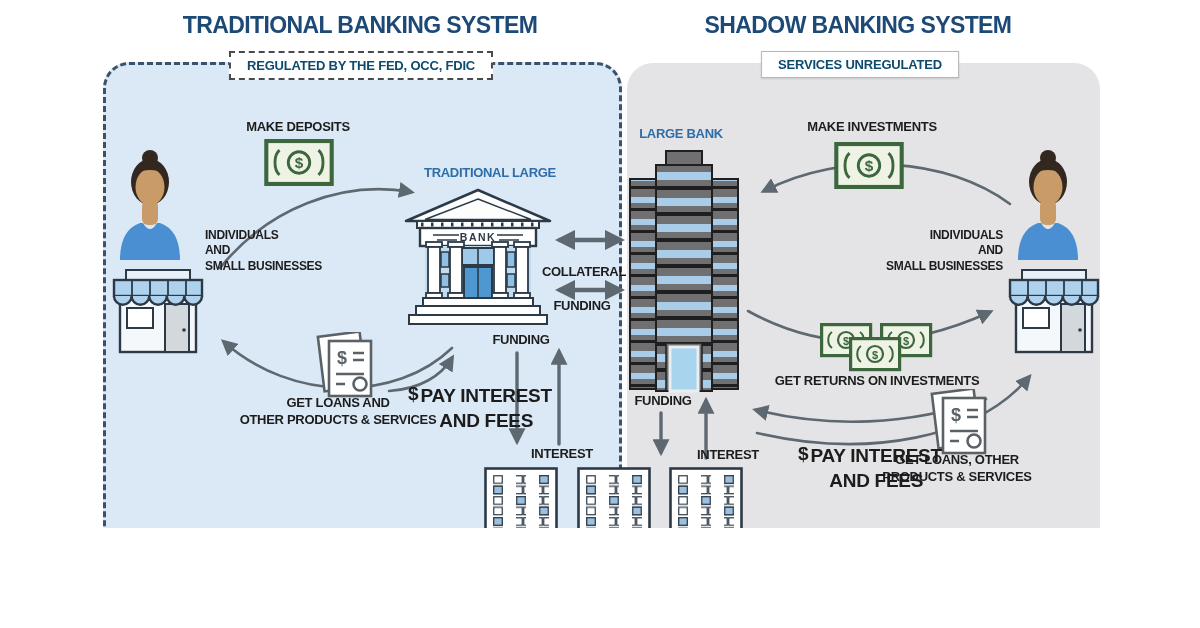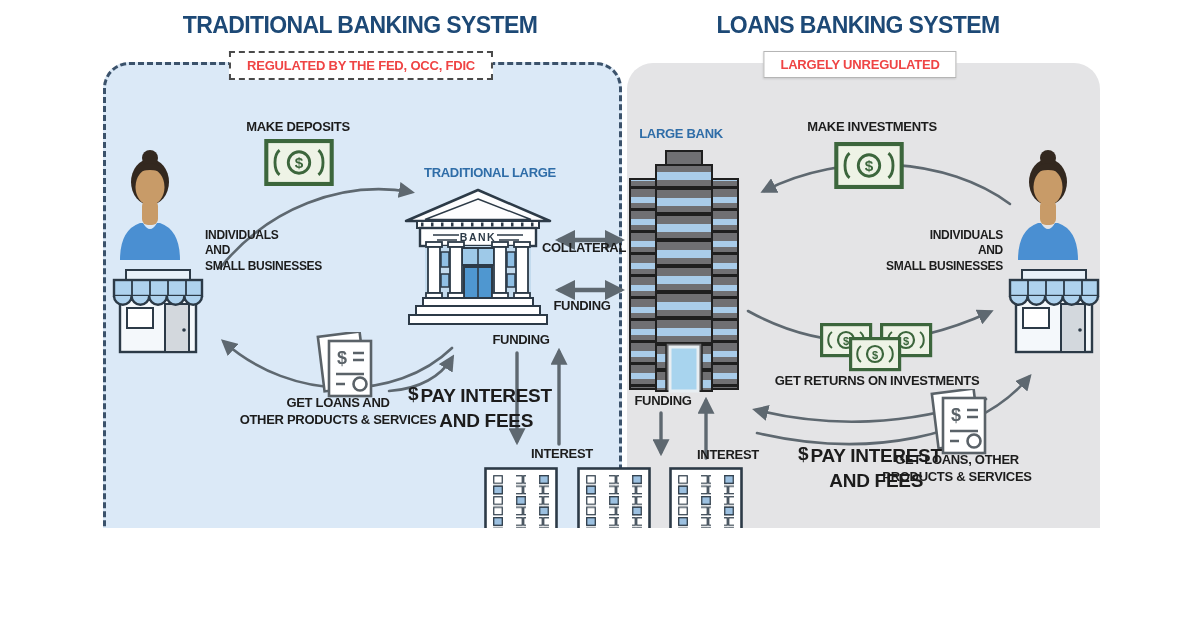--- a/index.html
+++ b/index.html
@@ -5,21 +5,21 @@
   html,body{margin:0;padding:0;background:#fff;}
   #stage{position:relative;width:1200px;height:528px;background:#ffffff;overflow:hidden;
          font-family:"Liberation Sans","DejaVu Sans",sans-serif;}
   .panel{position:absolute;border-radius:26px;}
   #panel-left{left:103px;top:62px;width:519px;height:547px;background:#dbe9f7;
               border:3px dashed #3b526b;box-sizing:border-box;}
   #panel-right{left:627px;top:63px;width:473px;height:547px;background:#e4e4e6;}
   .title{position:absolute;transform:translateX(-50%);font-size:23px;font-weight:700;
          color:#1d4976;letter-spacing:-0.6px;white-space:nowrap;z-index:5;font-stretch:condensed;}
   .subbox{position:absolute;transform:translateX(-50%);background:#fff;font-size:13px;font-weight:700;
-          color:#ef4444;padding:5px 16px;white-space:nowrap;z-index:5;letter-spacing:-0.2px;font-stretch:condensed;}
+          color:#0c4a6e;padding:5px 16px;white-space:nowrap;z-index:5;letter-spacing:-0.2px;font-stretch:condensed;}
   .dashedbox{border:2px dashed #4a4a4a;}
   .solidbox{border:1.5px solid #b5b5b5;box-shadow:0 1px 2px rgba(0,0,0,.12);}
   .lbl{position:absolute;font-weight:700;color:#1c1c1c;font-size:13px;line-height:1.28;
        letter-spacing:-0.3px;z-index:4;white-space:pre-line;font-stretch:condensed;}
   .ctr{transform:translateX(-50%);text-align:center;white-space:nowrap;}
   .ctrml{transform:translateX(-50%);text-align:center;}
   .blue{color:#2f6da8;}
   .big{font-size:12px;}
   .pay{position:absolute;display:flex;align-items:flex-start;z-index:4;}
   .dollar{font-size:19px;font-weight:700;color:#1c1c1c;margin-right:2px;line-height:1;}
@@ -131,23 +131,23 @@
       <path d="M1010 204 C948 158 844 150 764 191" stroke-width="2.6" marker-end="url(#mA)"></path>
       <path d="M748 311 C822 352 902 352 990 312" stroke-width="2.6" marker-end="url(#mA)"></path>
       <path d="M757 433 C868 459 978 438 1029 377" stroke-width="2.6" marker-end="url(#mA)"></path>
       <path d="M986 399 C908 426 828 428 756 410" stroke-width="2.6" marker-end="url(#mA)"></path>
       <path d="M661 413 V452" stroke-width="3.4" marker-end="url(#mC)"></path>
       <path d="M706 458 V401" stroke-width="3.4" marker-end="url(#mC)"></path>
     </g>
   </svg>
 
   <div class="title" style="left:360px;top:12px">TRADITIONAL BANKING SYSTEM</div>
-  <div class="title" style="left:858px;top:12px">LOANS BANKING SYSTEM</div>
+  <div class="title" style="left:858px;top:12px">SHADOW BANKING SYSTEM</div>
   <div class="subbox dashedbox" style="left:361px;top:51px">REGULATED BY THE FED, OCC, FDIC</div>
-  <div class="subbox solidbox" style="left:860px;top:51px">LARGELY UNREGULATED</div>
+  <div class="subbox solidbox" style="left:860px;top:51px">SERVICES UNREGULATED</div>
 
   <svg class="icon" style="left:112px;top:148px;width:76px;height:112px">
       <use href="#sym-person"></use>
     </svg>
   <svg class="icon" style="left:110px;top:268px;width:96px;height:86px">
       <use href="#sym-store"></use>
     </svg>
   <div class="lbl ctr" style="left:298px;top:119px">MAKE DEPOSITS</div>
   <svg class="icon" style="left:264px;top:139px;width:70px;height:47px">
       <use href="#sym-bill"></use>
@@ -187,21 +187,21 @@
         <rect x="89" y="107" width="16" height="5"></rect>
       <rect x="111" y="56" width="16" height="5"></rect>
         <rect x="113" y="61" width="12" height="46"></rect>
         <rect x="111" y="107" width="16" height="5"></rect>
     </g>
     <rect x="20" y="112" width="110" height="8" fill="#ffffff" stroke="#2c3a47" stroke-width="2"></rect>
     <rect x="13" y="120" width="124" height="9" fill="#ffffff" stroke="#2c3a47" stroke-width="2"></rect>
     <rect x="6" y="129" width="138" height="9" fill="#ffffff" stroke="#2c3a47" stroke-width="2"></rect>
   </svg>
 
-  <div class="lbl ctr" style="left:584px;top:240px">COLLATERAL</div>
+  <div class="lbl ctr" style="left:584px;top:264px">COLLATERAL</div>
   <div class="lbl ctr" style="left:582px;top:298px">FUNDING</div>
   <div class="lbl ctr" style="left:521px;top:332px">FUNDING</div>
   <div class="lbl ctr" style="left:562px;top:446px">INTEREST</div>
 
   <svg class="icon" style="left:315px;top:332px;width:62px;height:66px">
       <use href="#sym-doc"></use>
     </svg>
   <div class="lbl ctrml" style="left:338px;top:395px">GET LOANS AND
 OTHER PRODUCTS &amp; SERVICES</div>
   <div class="pay" style="left:408px;top:384px">

